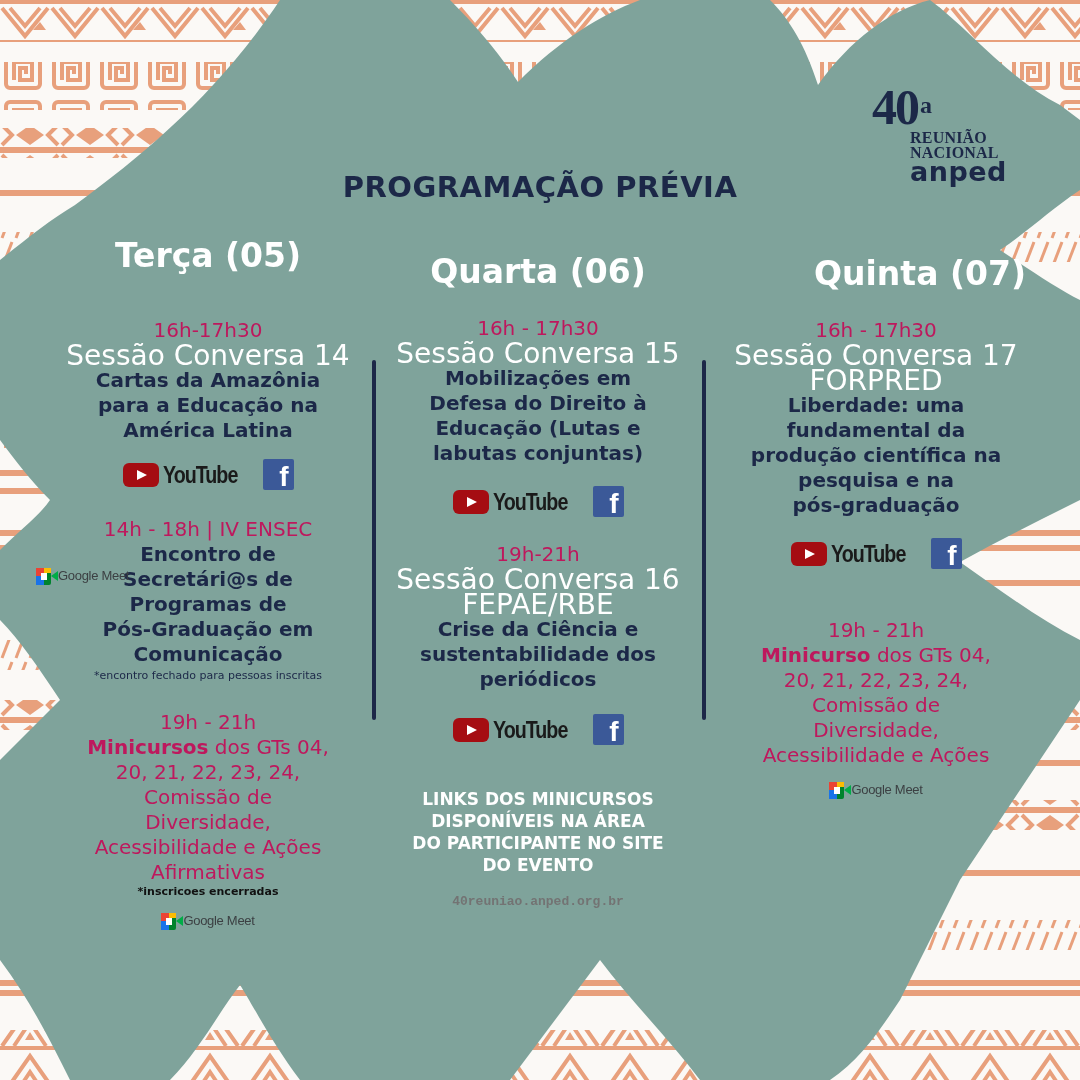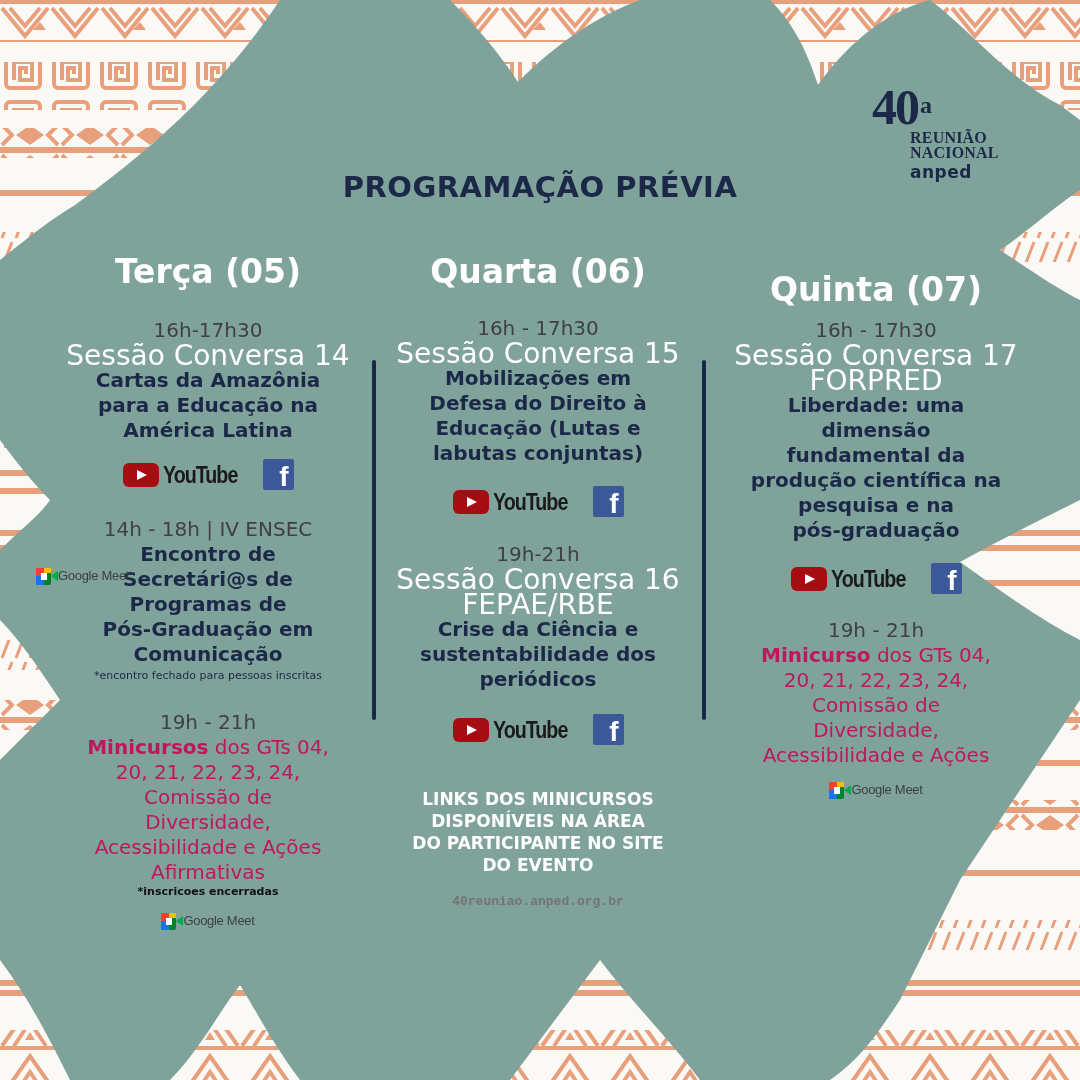--- a/index.html
+++ b/index.html
@@ -17,21 +17,21 @@
 
   .title {
     left: 280px; width: 520px; top: 170px;
     font-size: 29px; font-weight: bold; letter-spacing: 0.5px;
     color: #1c2848;
   }
   .day {
     font-size: 33px; font-weight: bold; color: #ffffff;
   }
   .col { position: absolute; text-align: center; }
-  .col .time { color: #404040; font-size: 20px; line-height: 25px; }
+  .col .time { color: #be185d; font-size: 20px; line-height: 25px; }
   .col .sess { color: #ffffff; font-size: 28px; line-height: 25px; }
   .col .topic { color: #1c2848; font-size: 20px; line-height: 25px; font-weight: bold; }
   .col .plain { color: #be185d; font-size: 20px; line-height: 25px; }
   .col .plain b { font-weight: bold; }
   .col .note { color: #1c2848; font-size: 11px; line-height: 14px; }
   .col .note.black { color: #111; font-weight: bold; }
 
   .social { display: flex; justify-content: center; align-items: center; gap: 22px; margin: 16px 0 10px; }
   .yt { display: flex; align-items: center; gap: 4px; cursor: pointer; text-align: center; }
   .yt-box { width: 36px; height: 24px; background: #a50d12; border-radius: 6px; position: relative; }
@@ -51,21 +51,21 @@
 
   .divider { position: absolute; width: 4px; background: #1c2848; border-radius: 2px; }
 
   .links-note { color: #ffffff; font-weight: bold; font-size: 17px; line-height: 22px; }
   .site { color: #737373; font-weight: bold; font-size: 13px; font-family: Liberation Mono, monospace; }
 
   .logo { position: absolute; left: 872px; top: 84px; width: 160px; }
   .logo .num { font-family: Liberation Serif, serif; font-weight: bold; font-size: 50px; line-height: 46px; color: #1c2848; letter-spacing: -2px; }
   .logo .num sup { font-size: 24px; vertical-align: top; position: relative; top: -2px; margin-left: 2px; }
   .logo .rn { font-family: "Liberation Serif", serif; font-weight: bold; font-size: 16px; line-height: 15px; color: #1c2848; margin-left: 38px; letter-spacing: 0.2px; }
-  .logo .anped { font-family: "DejaVu Sans", sans-serif; font-weight: bold; font-size: 17px; line-height: 24px; color: #1c2848; margin-left: 38px; letter-spacing: 0.5px; }
+  .logo .anped { font-family: "DejaVu Sans", sans-serif; font-weight: bold; font-size: 27px; line-height: 24px; color: #1c2848; margin-left: 38px; letter-spacing: 0.5px; }
 </style>
 </head>
 <body>
 
 <svg class="bg-pattern" viewBox="0 0 1080 1080" xmlns="http://www.w3.org/2000/svg">
   <defs>
     <pattern id="zig" x="0" y="0" width="100" height="40" patternUnits="userSpaceOnUse">
       <path d="M0 2 H100" stroke="#e8a07c" stroke-width="4"></path>
       <path d="M2 8 L25 36 L48 8 M10 8 L25 26 L40 8 M52 8 L75 36 L98 8 M60 8 L75 26 L90 8" stroke="#e8a07c" stroke-width="4" fill="none"></path>
       <path d="M33 30 L40 22 L46 30 Z" fill="#e8a07c"></path>
@@ -158,21 +158,21 @@
   <div class="rn">REUNIÃO</div>
   <div class="rn">NACIONAL</div>
   <div class="anped">anped</div>
 </div>
 
 <div class="abs title">PROGRAMAÇÃO PRÉVIA</div>
 
 <div class="divider" style="left:372px; top:360px; height:360px;"></div>
 <div class="divider" style="left:702px; top:360px; height:360px;"></div>
 
-<div class="abs day" style="left:58px; width:300px; top:252px;">Terça (05)</div>
+<div class="abs day" style="left:58px; width:300px; top:236px;">Terça (05)</div>
 
 <div class="col" style="left:58px; width:300px; top:318px;">
   <div class="time">16h-17h30</div>
   <div class="sess">Sessão Conversa 14</div>
   <div class="topic">Cartas da Amazônia</div>
   <div class="topic">para a Educação na</div>
   <div class="topic">América Latina</div>
   <div class="social">
     <div class="yt">
       <span class="yt-box"></span>
@@ -260,28 +260,27 @@
 </div>
 
 <div class="col" style="left:378px; width:320px; top:788px;">
   <div class="links-note">LINKS DOS MINICURSOS</div>
   <div class="links-note">DISPONÍVEIS NA ÁREA</div>
   <div class="links-note">DO PARTICIPANTE NO SITE</div>
   <div class="links-note">DO EVENTO</div>
   <div class="site" style="margin-top:18px; cursor:pointer;">40reuniao.anped.org.br</div>
 </div>
 
-<div class="abs day" style="left:726px; width:300px; top:270px;">Quinta (07)</div>
+<div class="abs day" style="left:726px; width:300px; top:254px;text-align:right;">Quinta (07)</div>
 
 <div class="col" style="left:726px; width:300px; top:318px;">
   <div class="time">16h - 17h30</div>
   <div class="sess">Sessão Conversa 17</div>
   <div class="sess">FORPRED</div>
   <div class="topic">Liberdade: uma</div>
-  <div class="topic">dimensão</div>
   <div class="topic">fundamental da</div>
   <div class="topic">produção científica na</div>
   <div class="topic">pesquisa e na</div>
   <div class="topic">pós-graduação</div>
   <div class="social" style="margin-top:20px;">
     <div class="yt">
       <span class="yt-box"></span>
       <span class="yt-text">YouTube</span>
     </div>
     <div class="fb">f</div>

